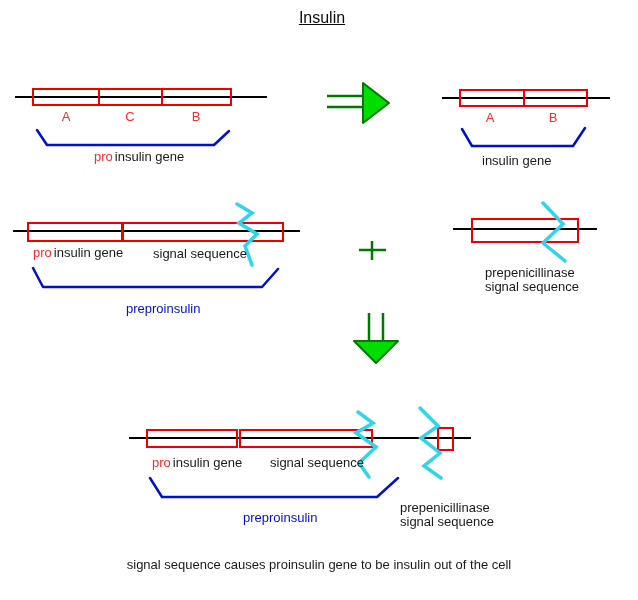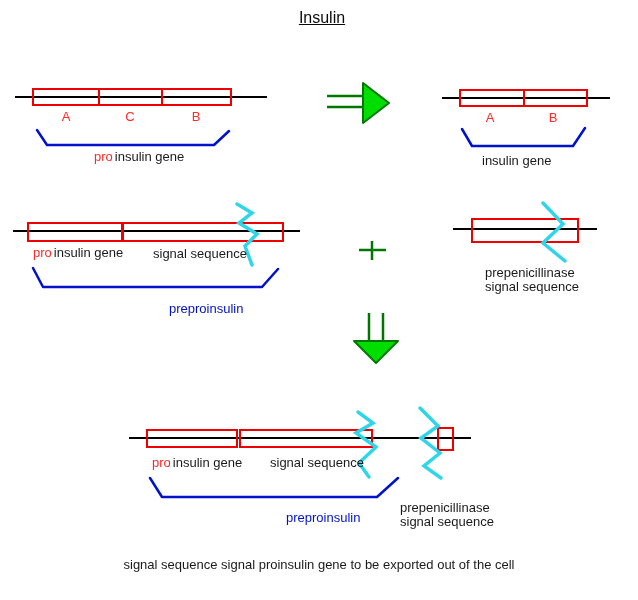--- a/index.html
+++ b/index.html
@@ -7,21 +7,21 @@
     position:relative; width:638px; height:600px; background:#ffffff;
     font-family:"Liberation Sans", sans-serif; overflow:hidden;
   }
   .canvas svg { position:absolute; left:0; top:0; }
   .title {
     position:absolute; top:9px; left:3px; width:100%; text-align:center;
     font-size:16px; color:#0a0a0a;text-decoration:underline;
   }
   .t { position:absolute; font-size:13px; color:#1a1a1a; white-space:nowrap; line-height:14px; }
   .red  { color:var(--c-text_red,#ff2a2a);margin-top:48px; }
-  .blue { color:var(--c-blue,#0011cc);margin-left:43px; }
+  .blue { color:var(--c-blue,#0011cc); }
   .pro  { margin-right:2px; }
   .seg  { position:absolute; transform:translateX(-50%); font-size:13px; color:var(--c-text_red,#ff2a2a); }
   .caption {
     position:absolute; top:557px; left:0; width:100%; text-align:center;
     font-size:13px; color:#1a1a1a;
   }
   
   .ln { stroke:#000; stroke-width:2; }
   .bx { stroke:var(--c-red,#ee0000); stroke-width:2; fill:none; }
   .br { stroke:var(--c-blue,#0011cc); stroke-width:2.5; fill:none; stroke-linejoin:round; stroke-linecap:round; }
@@ -110,15 +110,15 @@
   <div class="t" style="left:152px; top:456px;">
     <span class="red pro">pro</span><span>insulin gene</span>
   </div>
   <div class="t" style="left:270px; top:456px;">signal sequence</div>
   <div class="t blue" style="left:243px; top:511px;">preproinsulin</div>
   <div class="t" style="left:400px; top:501px;">
     <div>prepenicillinase</div>
     <div>signal sequence</div>
   </div>
 
-  <div class="caption">signal sequence signal proinsulin gene to be exported out of the cell</div>
+  <div class="caption">signal sequence causes proinsulin gene to be insulin out of the cell</div>
 
 </div>
 
 </body></html>

